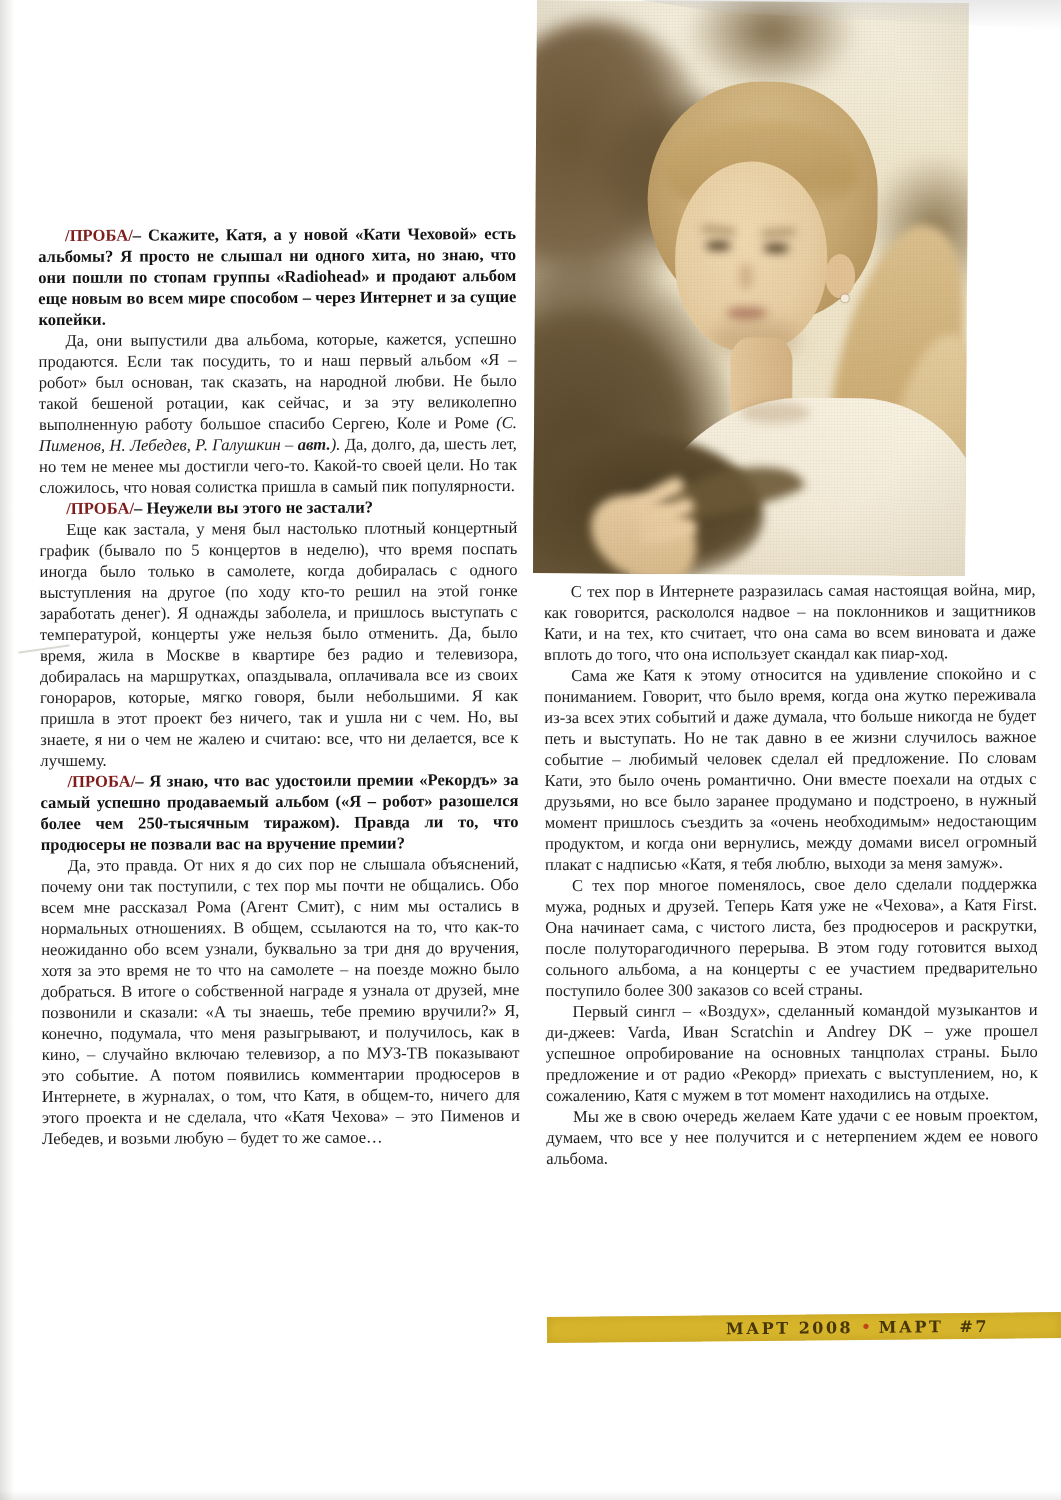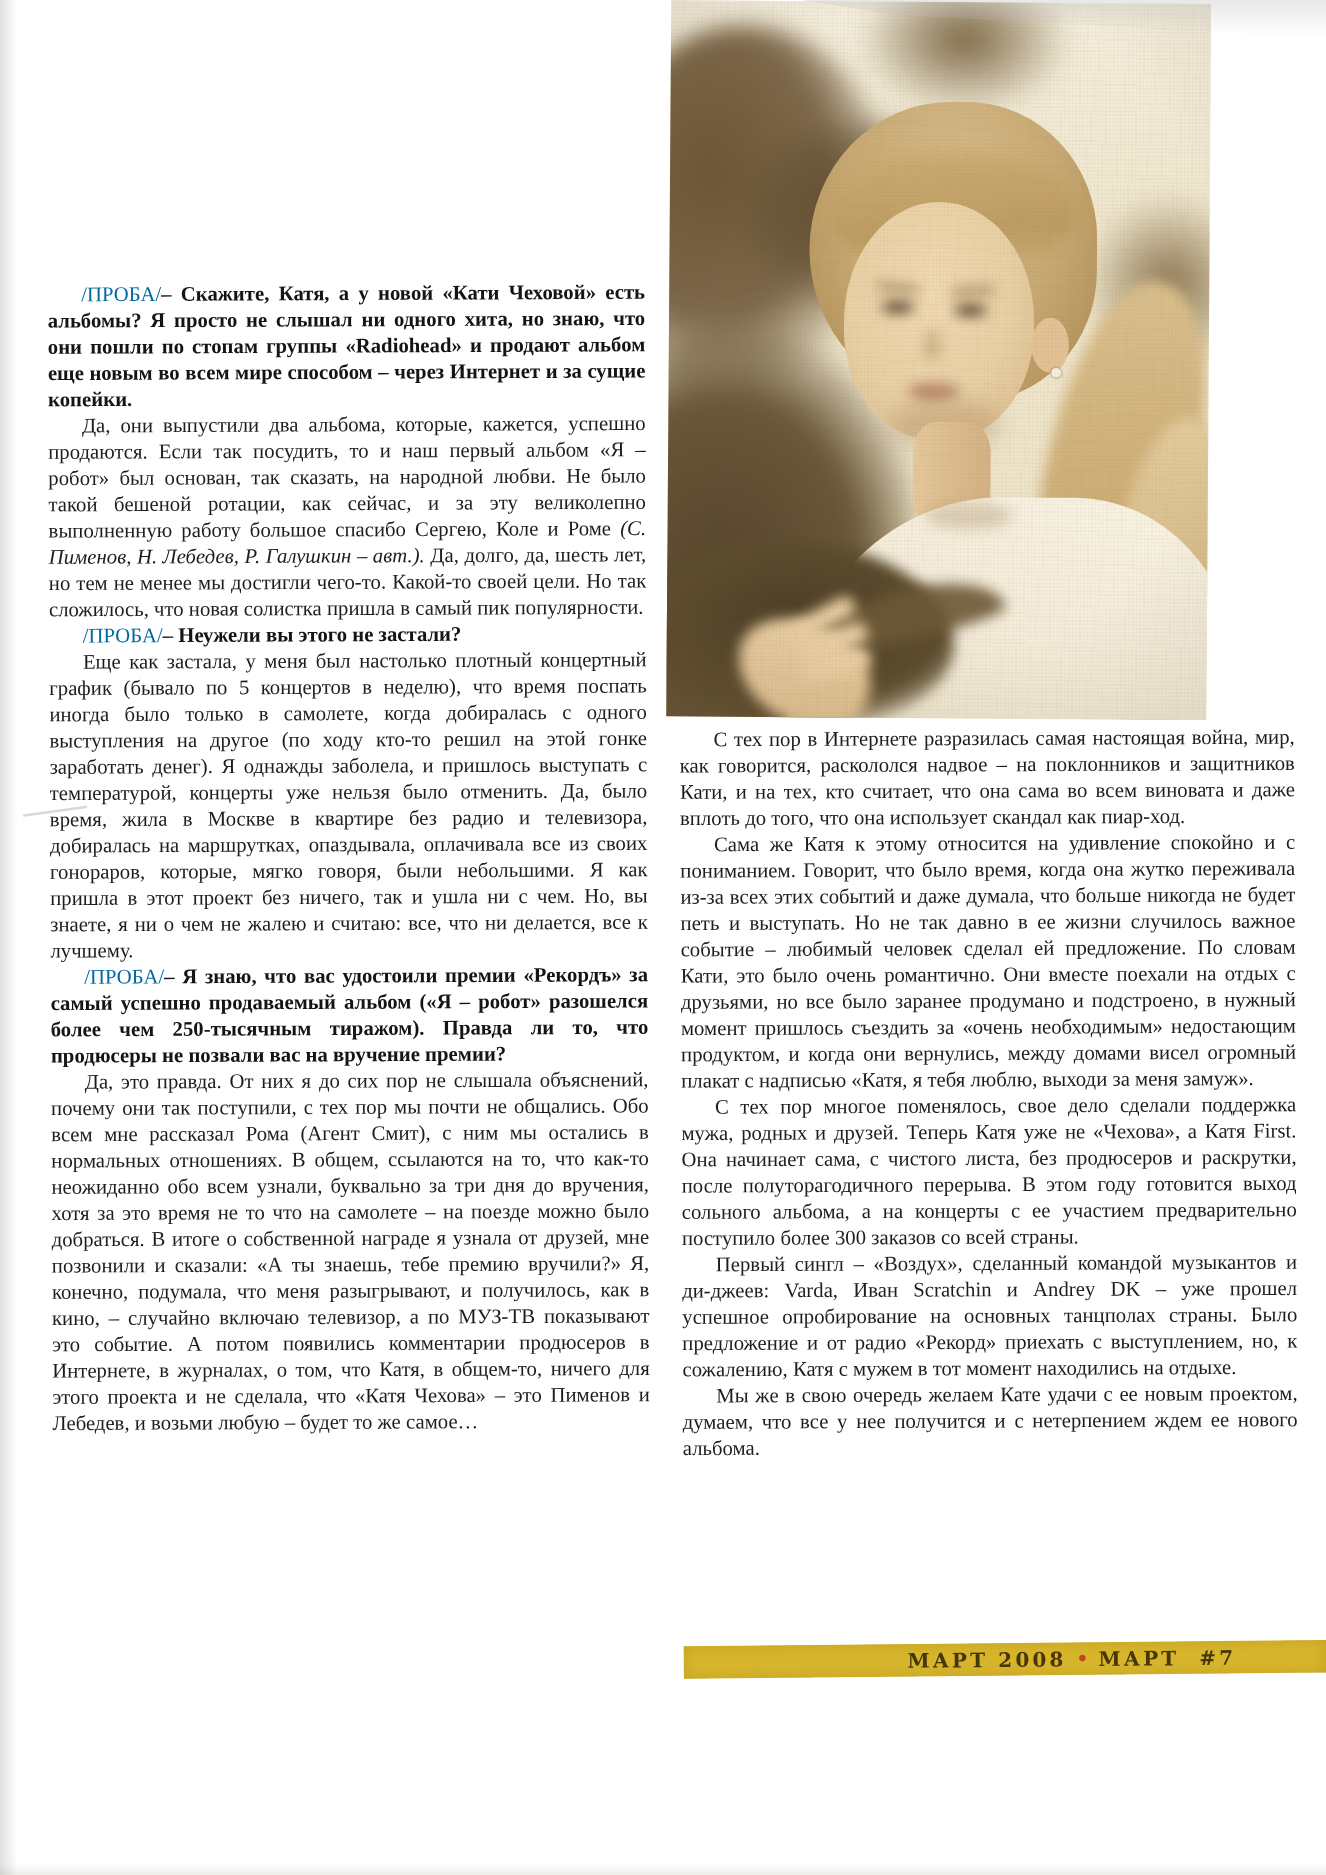--- a/index.html
+++ b/index.html
@@ -22,23 +22,23 @@
     background:rgba(150,145,130,.35);transform:rotate(-8deg);border-radius:2px;}
   .scan-bottom-shadow{position:absolute;left:0;bottom:0;width:100%;height:10px;
     background:linear-gradient(0deg,rgba(120,115,100,.12),rgba(120,115,100,0));}
 
   
   .col{position:absolute;color:#1d1d1f;font-size:16.6px;line-height:21px;text-align:justify;}
   .col-left{left:40px;top:224px;width:478px;transform:rotate(-0.25deg);}
   .col-right{left:545px;top:580px;width:492px;transform:rotate(-0.25deg);}
   .para{margin:0;text-indent:27px;}
   .para.question{font-weight:bold;color:#141416;}
-  .run-label{color:#0369a1;font-weight:normal;}
+  .run-label{color:#7f1d1d;font-weight:bold;}
   .run-i{font-style:italic;}
-  .run-bi{font-style:italic;font-weight:normal;}
+  .run-bi{font-style:italic;font-weight:bold;}
 
   
   .footer-bar{position:absolute;left:547px;top:1317px;width:514px;height:26px;
     background:#d8b62c;transform:rotate(-0.55deg);transform-origin:left center;
     display:flex;align-items:center;justify-content:flex-end;padding-right:72px;box-sizing:border-box;
     box-shadow:inset 0 0 12px rgba(130,100,10,.25);}
   .footer-text{font-family:"DejaVu Serif","Liberation Serif",serif;font-weight:bold;
     font-size:16px;color:#473607;letter-spacing:2.5px;white-space:pre;}
   .footer-bullet{color:#c1451c;margin:0 8px;font-size:15px;letter-spacing:0;}
   .footer-page{margin-left:16px;}

